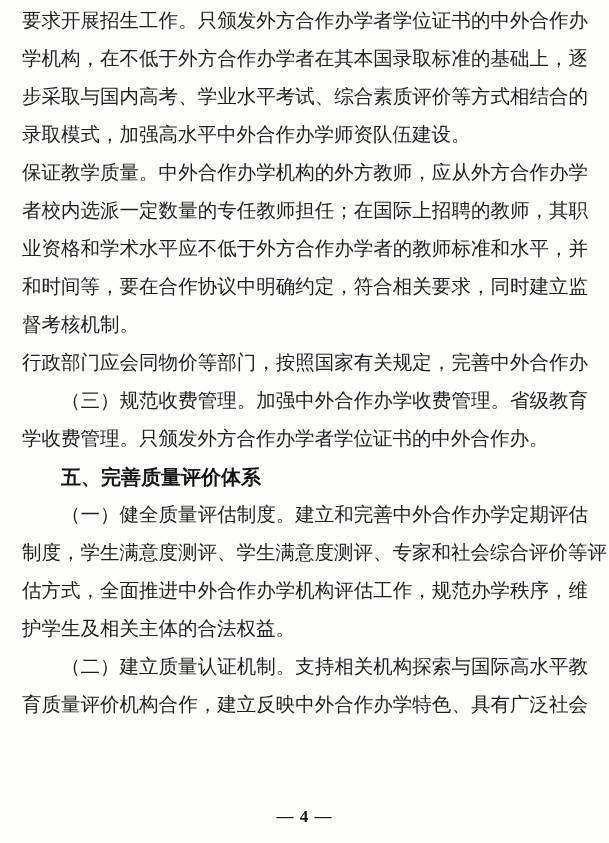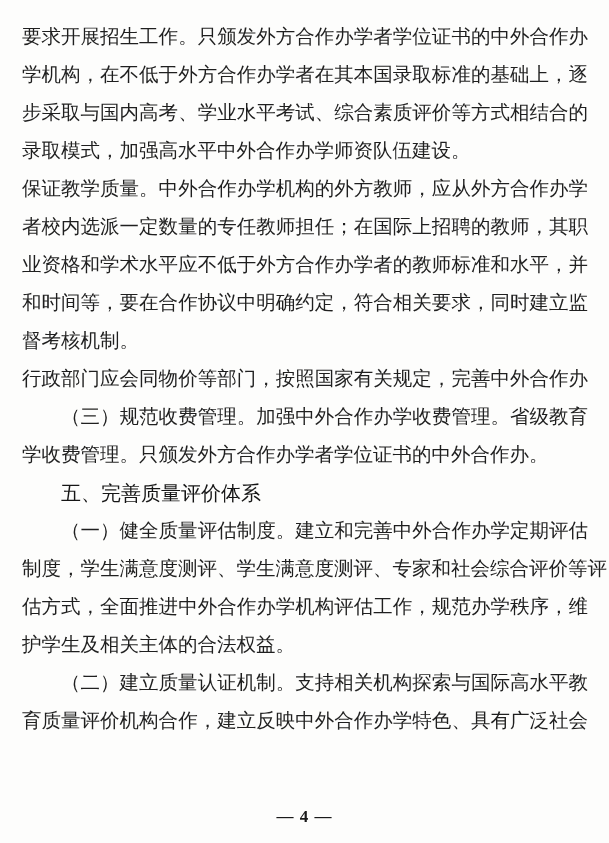--- a/index.html
+++ b/index.html
@@ -9,42 +9,42 @@
   }
   .page {
     position: relative;
     width: 609px;
     height: 843px;
     background: #fdfdfc;
     overflow: hidden;
     font-family: "Liberation Serif", "DejaVu Serif", serif;
   }
   .text-block {
-    margin: 18px 21px 0 22px;
+    margin: 2px 21px 0 22px;
     width: 566px;
   }
   .line {
     height: 38px;
     line-height: 38px;
     font-size: 19.5px;
     color: #1f1f1f;
     white-space: nowrap;
     letter-spacing: 0;
     text-rendering: optimizeLegibility;
   }
   .line.fill {
     text-align: justify;
     text-align-last: justify;
     text-justify: inter-character;
   }
   .line.indent {
     text-indent: 39px;
   }
   .line.heading {
-    font-weight: normal;
+    font-weight: bold;
     font-size: 20px;
     color: #151515;
   }
   .page-number {
     position: absolute;
     left: 0;
     right: 0;
     bottom: 14px;
     height: 24px;
     line-height: 24px;

